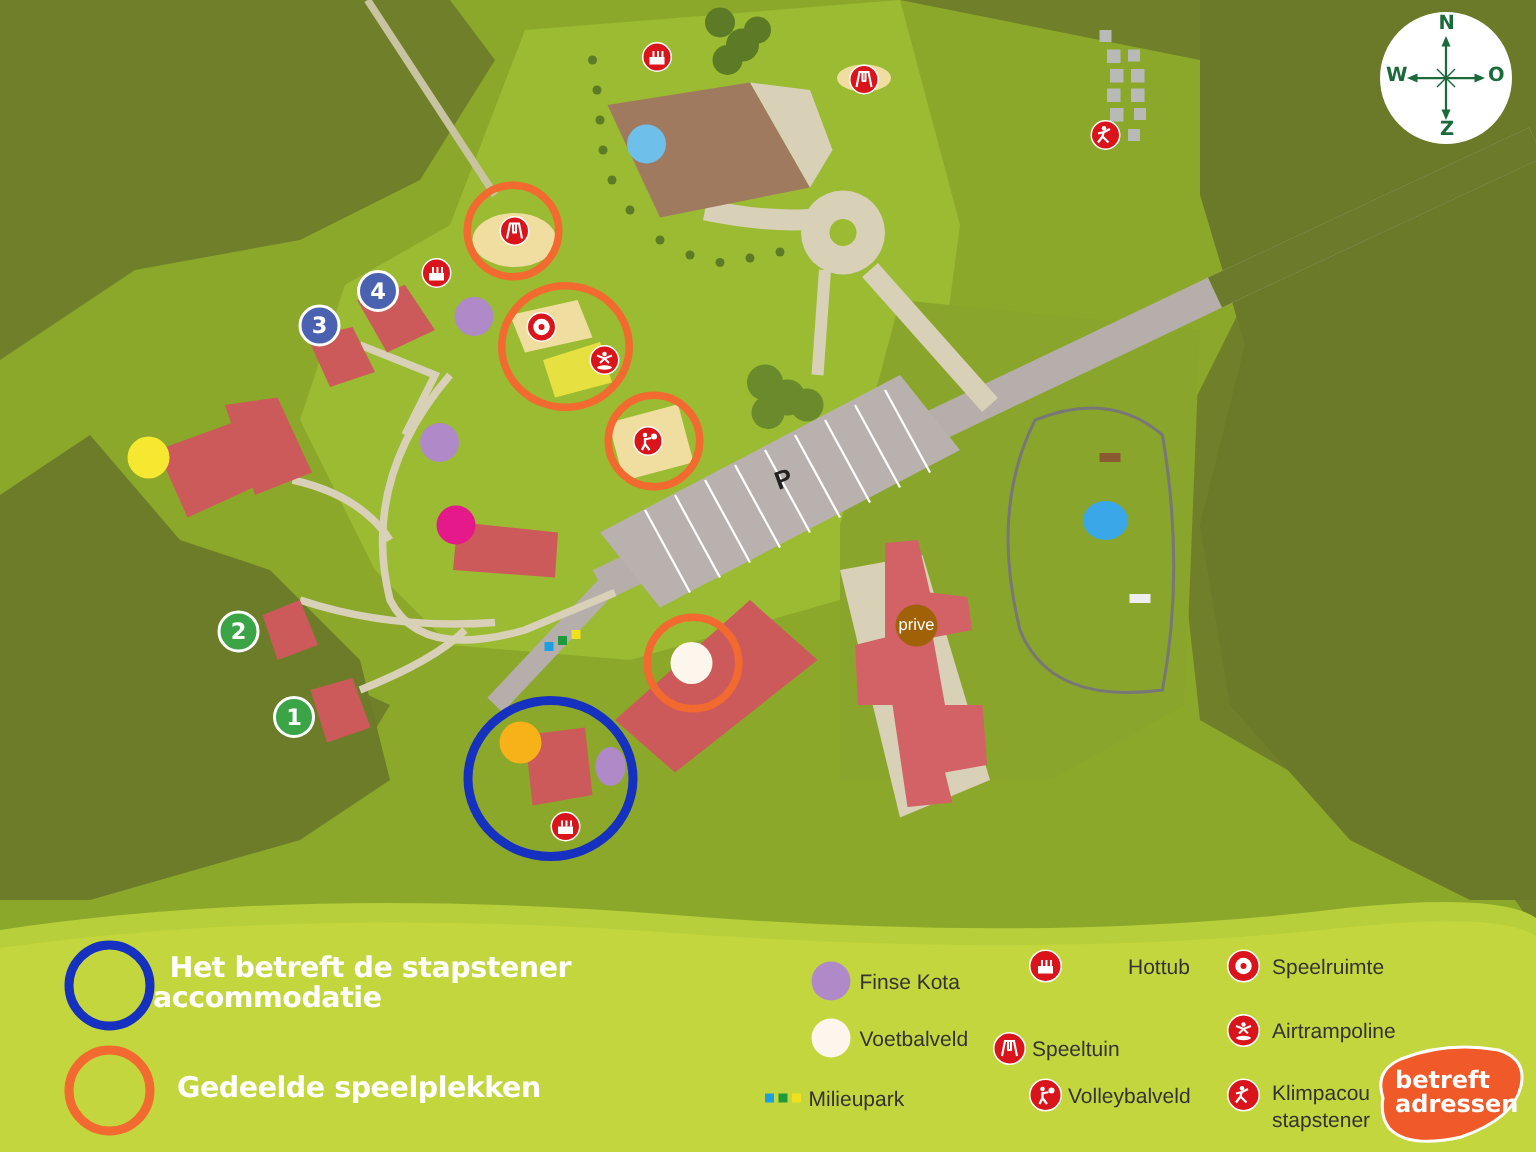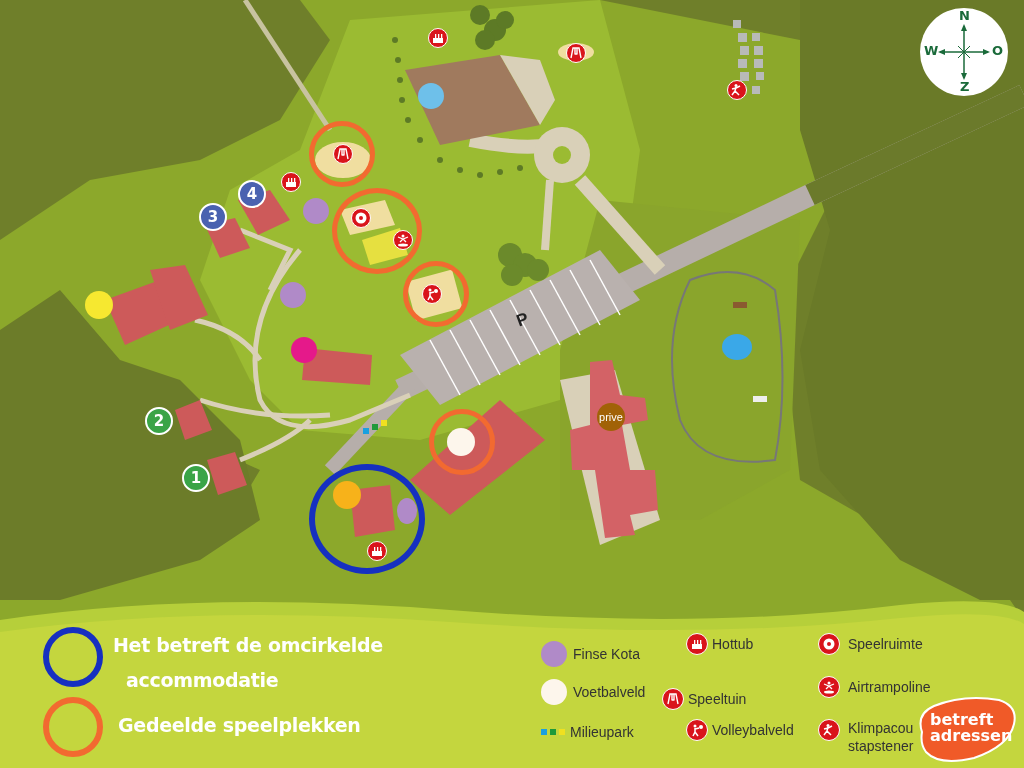--- a/index.html
+++ b/index.html
@@ -243,43 +243,43 @@
     <polygon points="18,44 25,41 25,47" fill="#1a6a3a"></polygon>
     <polygon points="70,44 63,41 63,47" fill="#1a6a3a"></polygon>
   </svg>
   <span class="cl" style="left:39px;top:0px;">N</span>
   <span class="cl" style="left:4px;top:35px;">W</span>
   <span class="cl" style="left:72px;top:35px;">O</span>
   <span class="cl" style="left:40px;top:71px;">Z</span>
 </div>
 
 <div class="ring" style="left:43px;top:627px;width:60px;height:60px;border:6px solid #1630c0;"></div>
-<div class="legend-title" style="left:113px;top:636px;">Het betreft de omcirkelde</div>
-<div class="legend-title" style="left:126px;top:656px;margin-top:15px;">accommodatie</div>
+<div class="legend-title" style="left:113px;top:636px;">Het betreft de stapstener</div>
+<div class="legend-title" style="left:102px;top:656px;">accommodatie</div>
 <div class="ring" style="left:43px;top:697px;width:60px;height:60px;border:6px solid #f26a30;"></div>
 <div class="legend-title" style="left:118px;top:716px;">Gedeelde speelplekken</div>
 
 <div class="leg-item" style="left:541px;top:641px;justify-content:center;">
   <span style="width:26px;height:26px;border-radius:50%;background:#b08ac8;margin-right:6px;display:inline-block;"></span>
   <span>Finse Kota</span>
 </div>
 <div class="leg-item" style="left:541px;top:679px;">
   <span style="width:26px;height:26px;border-radius:50%;background:#fdf6ec;margin-right:6px;display:inline-block;"></span>
   <span>Voetbalveld</span>
 </div>
-<div class="leg-item" style="left:541px;top:724px;">
+<div class="leg-item" style="left:510px;top:724px;">
   <span style="display:inline-flex;gap:3px;margin-right:5px;">
     <i style="width:6px;height:6px;background:#1aa0e0;display:block;"></i>
       <i style="width:6px;height:6px;background:#1e9a3a;display:block;"></i>
       <i style="width:6px;height:6px;background:#f0e020;display:block;"></i>
   </span>
   <span>Milieupark</span>
 </div>
 
-<div class="leg-item" style="left:686px;top:633px;">
+<div class="leg-item" style="left:686px;top:633px;gap:40px;">
   <span class="leg-icon">
       <svg viewBox="0 0 14 14">
         <rect x="2" y="7" width="10" height="5" fill="#fff"></rect>
         <rect x="4" y="3" width="1.3" height="4" fill="#fff"></rect>
         <rect x="7" y="3" width="1.3" height="4" fill="#fff"></rect>
         <rect x="10" y="3" width="1.3" height="4" fill="#fff"></rect>
       </svg>
     </span>
   <span>Hottub</span>
 </div>

